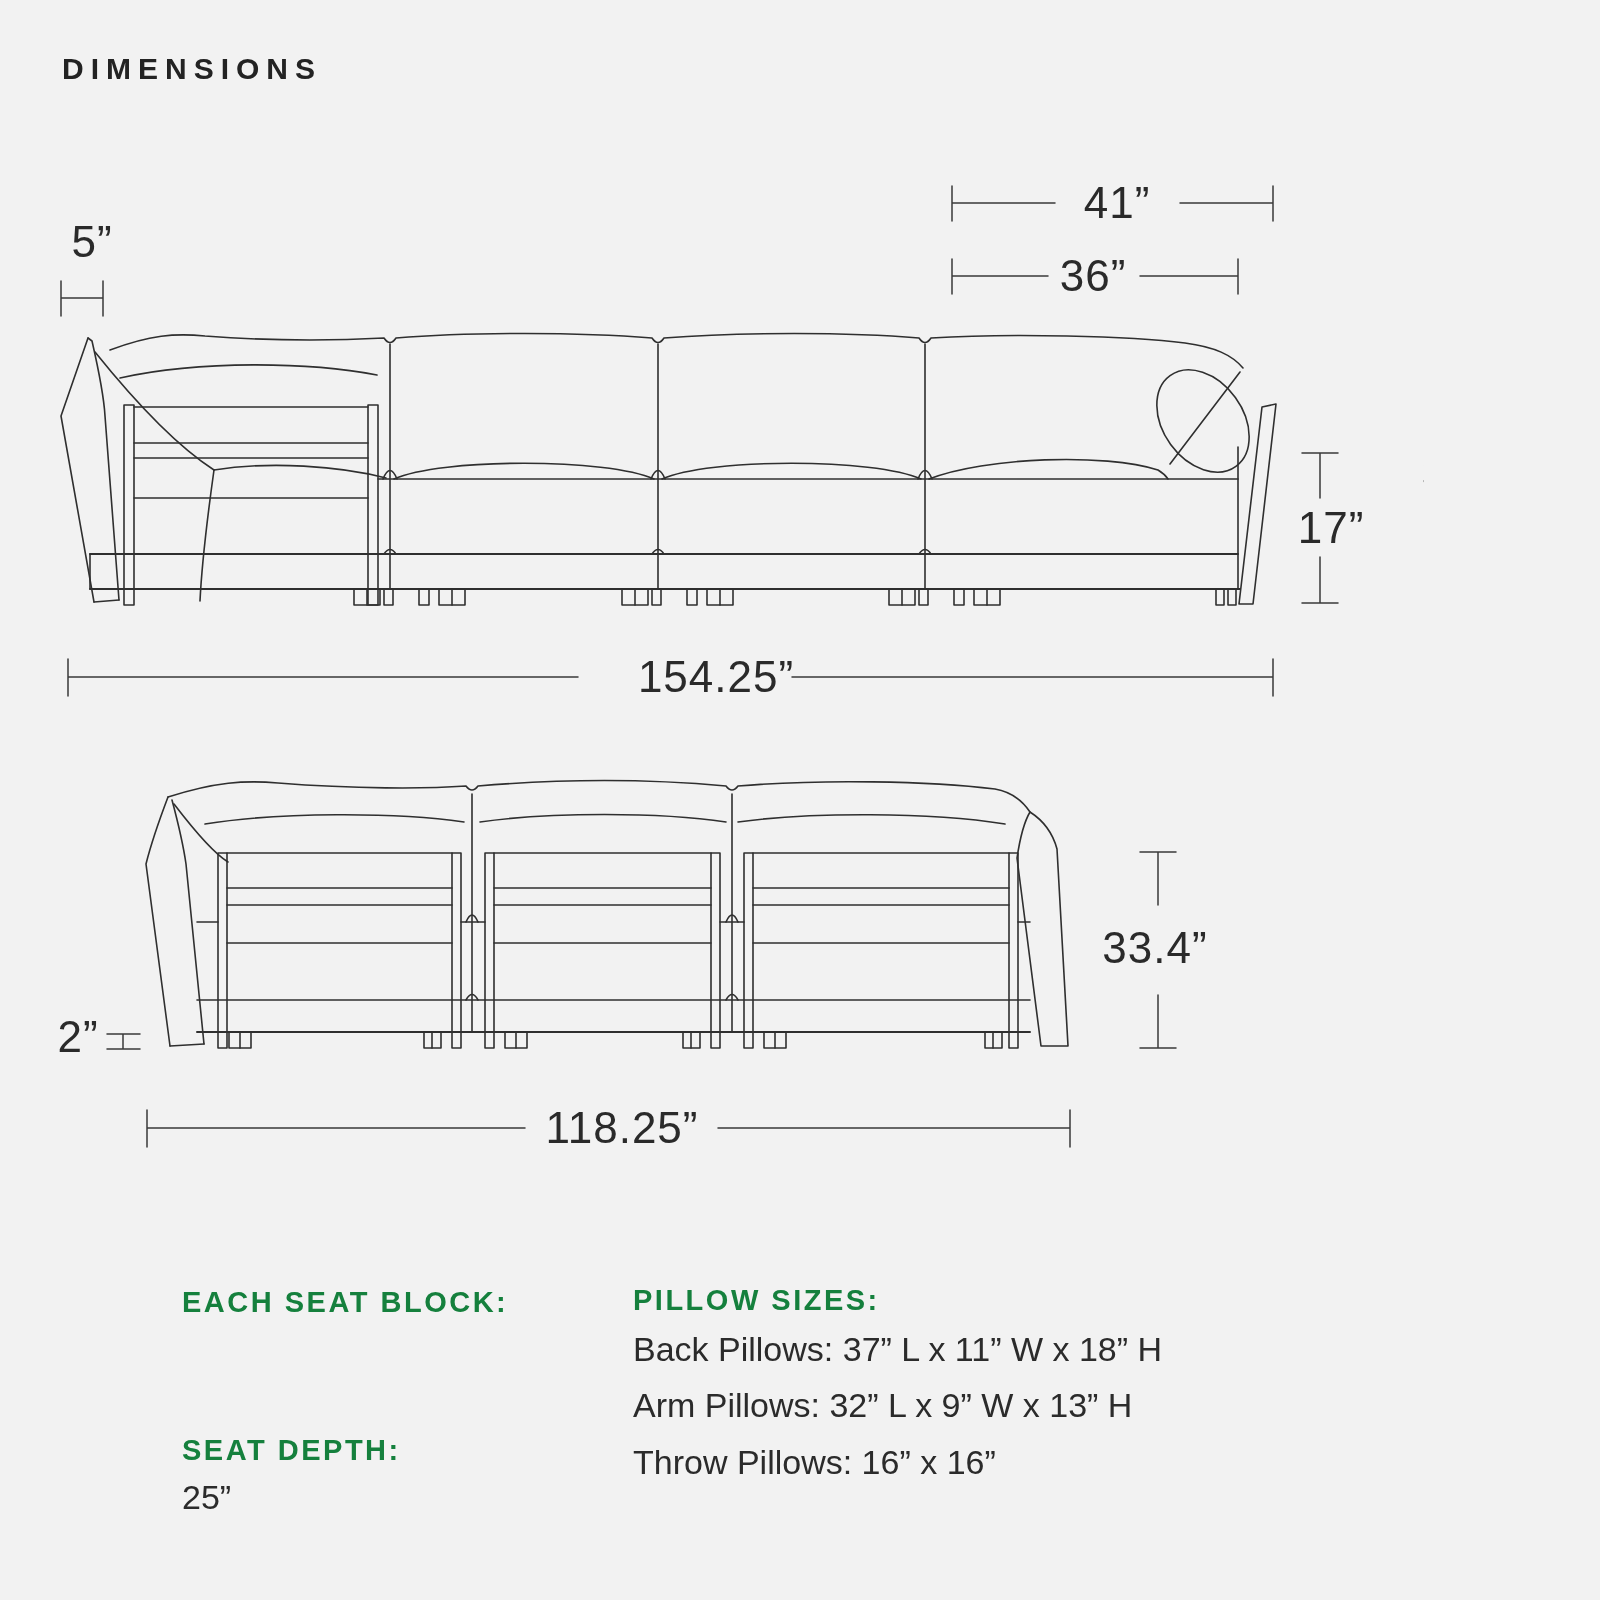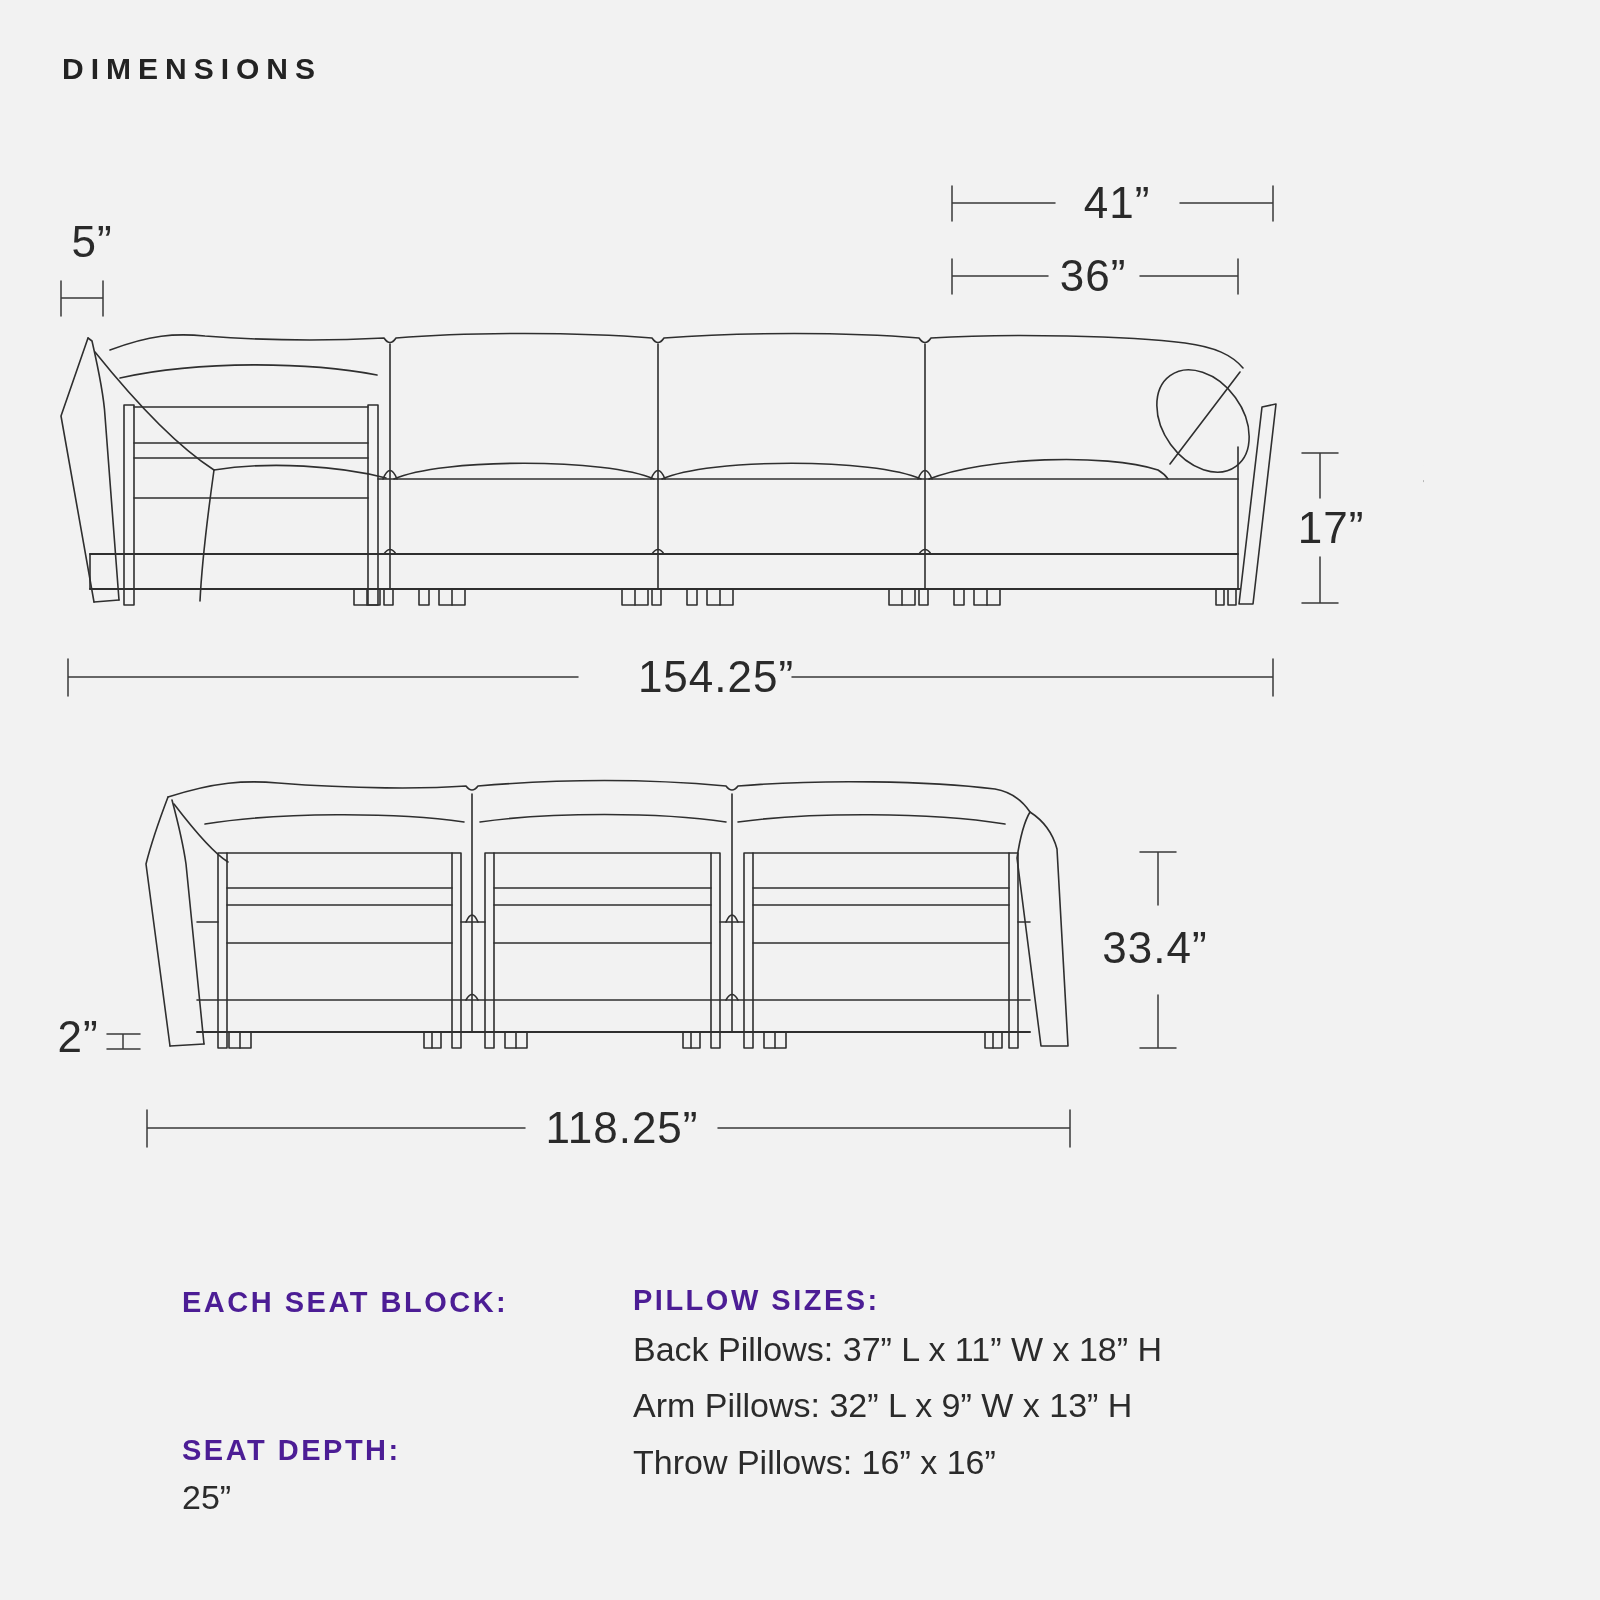--- a/index.html
+++ b/index.html
@@ -12,21 +12,21 @@
     position:absolute; left:62px; top:52px;
     font-size:30px; font-weight:700; letter-spacing:7px; color:#232323;
   }
   svg.art { position:absolute; left:0; top:0; }
   .dim {
     position:absolute; transform:translate(-50%,-50%);
     font-size:44px; letter-spacing:1px; color:#2a2a2a; white-space:nowrap;
   }
   .spec-h {
     position:absolute; font-weight:700; font-size:29px;
-    letter-spacing:2.5px; color:#4c1d95; white-space:nowrap;
+    letter-spacing:2.5px; color:#15803d; white-space:nowrap;
   }
   .spec-v {
     position:absolute; font-size:34px; color:#2b2b2b; white-space:nowrap;
   }
 </style>
 </head>
 <body>
 
 <div class="canvas">
 

